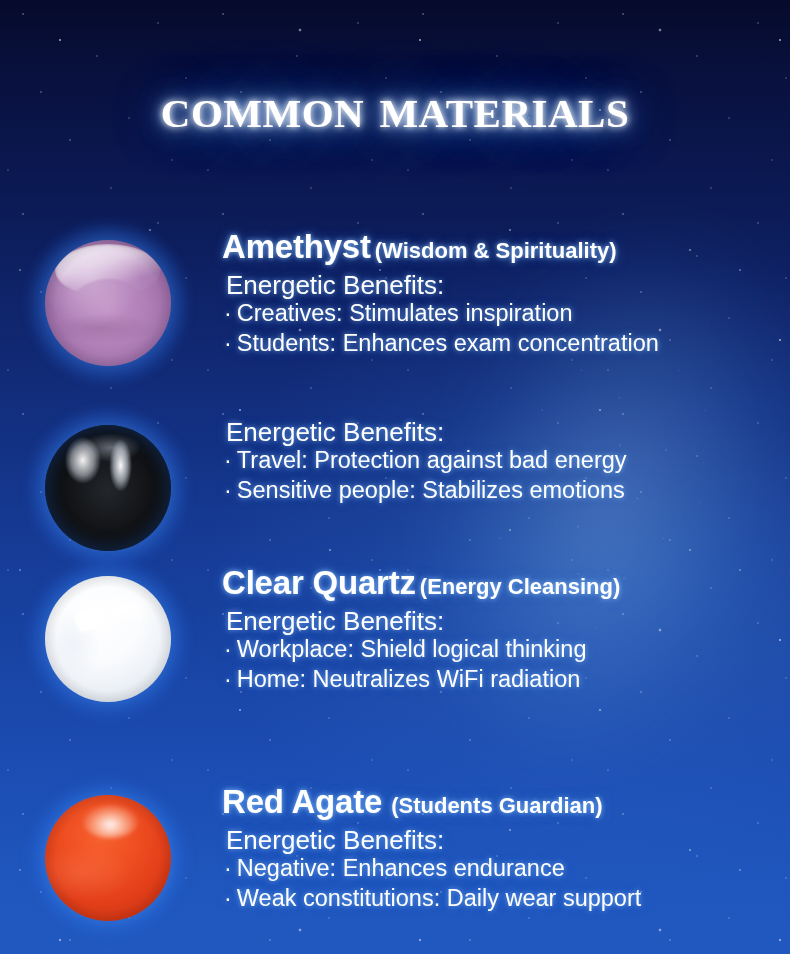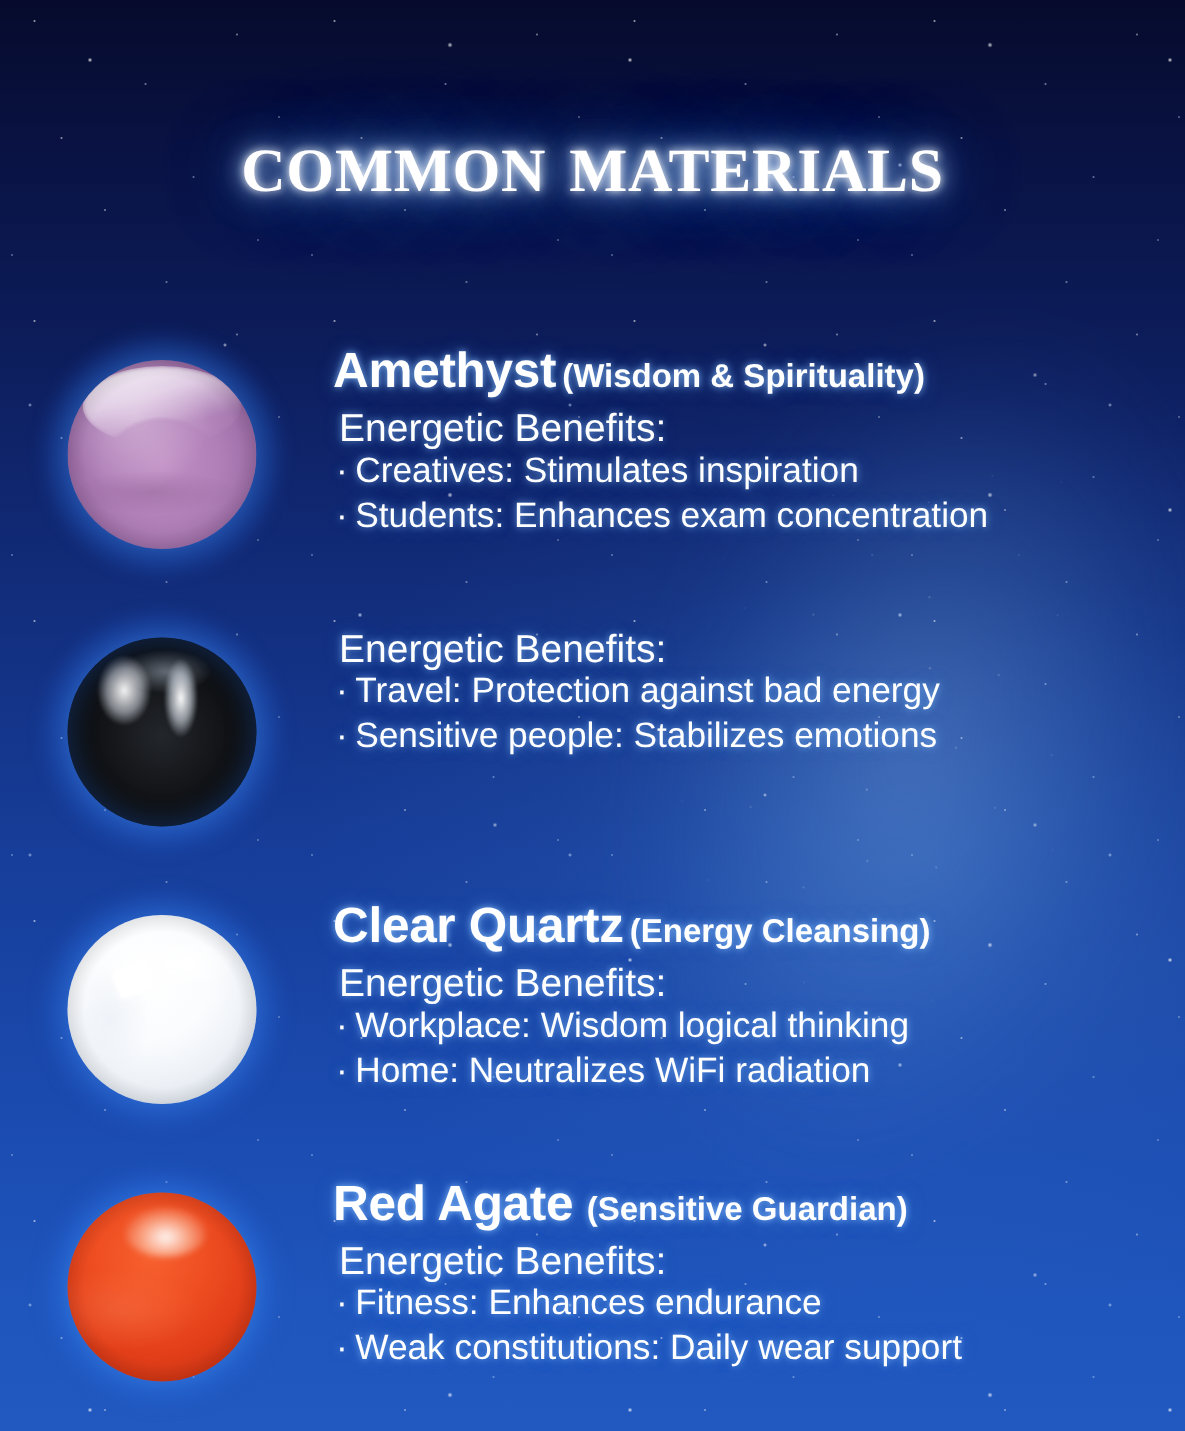--- a/index.html
+++ b/index.html
@@ -134,21 +134,21 @@
 
   
   .row {
     position: absolute;
     left: 0;
     width: 790px;
     height: 160px;
   }
   .row-1 { top: 228px; }
   .row-2 { top: 413px; }
-  .row-3 { top: 598px; }
+  .row-3 { top: 564px; }
   .row-4 { top: 783px; }
 
   
   .orb-slot {
     position: absolute;
     left: 45px;
     top: 12px;
     width: 126px;
     height: 126px;
   }
@@ -383,40 +383,40 @@
         <div class="chip"></div>
         <div class="orb-shade"></div>
       </div>
     </div>
     <div class="txt">
       <div class="head">
         <span class="name">Clear Quartz</span><span class="paren gap-norm">(Energy Cleansing)</span>
       </div>
       <div class="benefits">Energetic Benefits:</div>
       <ul class="blines">
-        <li><span class="bdot">·</span><span>Workplace: Wisdom logical thinking</span></li>
+        <li><span class="bdot">·</span><span>Workplace: Shield logical thinking</span></li>
         <li><span class="bdot">·</span><span>Home: Neutralizes WiFi radiation</span></li>
       </ul>
     </div>
   </div>
 
   <div class="row row-4">
     <div class="orb-slot">
       <div class="orb-glow"></div>
       <div class="orb orb-agate">
         <div class="bands"></div>
         <div class="hl"></div>
         <div class="orb-shade"></div>
       </div>
     </div>
     <div class="txt">
       <div class="head">
-        <span class="name">Red Agate</span><span class="paren gap-wide">(Sensitive Guardian)</span>
+        <span class="name">Red Agate</span><span class="paren gap-wide">(Students Guardian)</span>
       </div>
       <div class="benefits">Energetic Benefits:</div>
       <ul class="blines">
-        <li><span class="bdot">·</span><span>Fitness: Enhances endurance</span></li>
+        <li><span class="bdot">·</span><span>Negative: Enhances endurance</span></li>
         <li><span class="bdot">·</span><span>Weak constitutions: Daily wear support</span></li>
       </ul>
     </div>
   </div>
 
 </div>
 
 </body></html>

